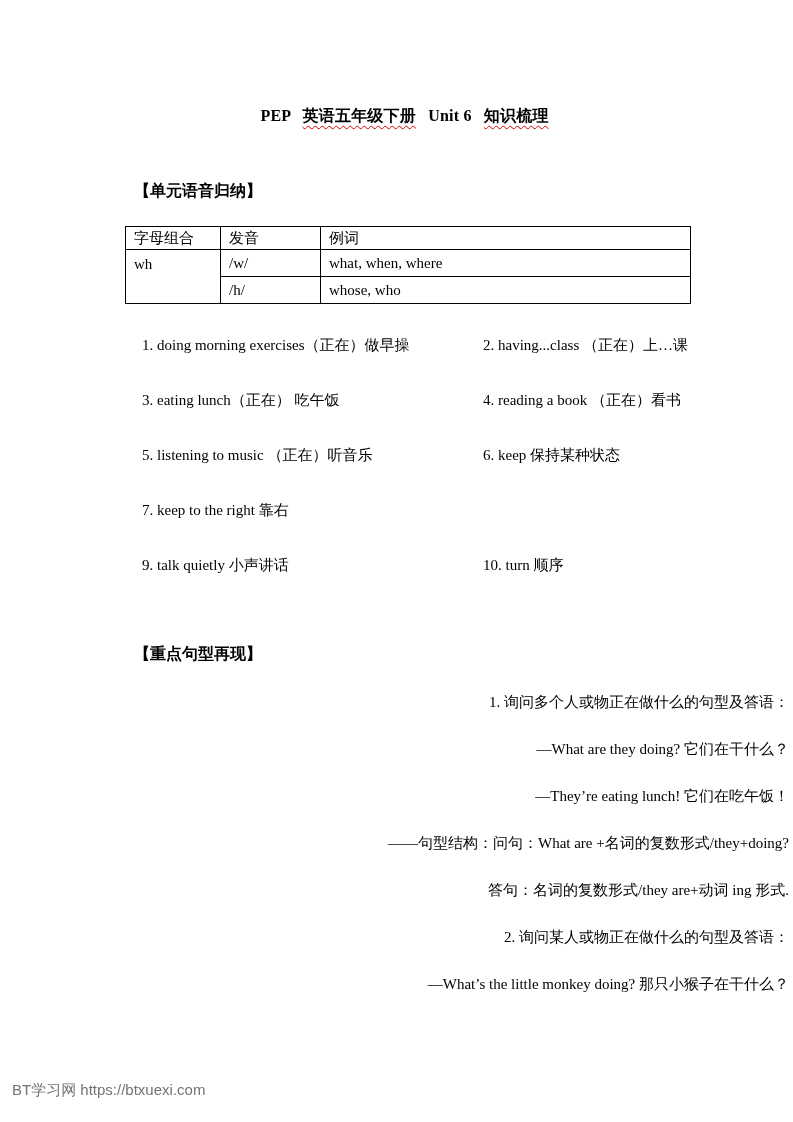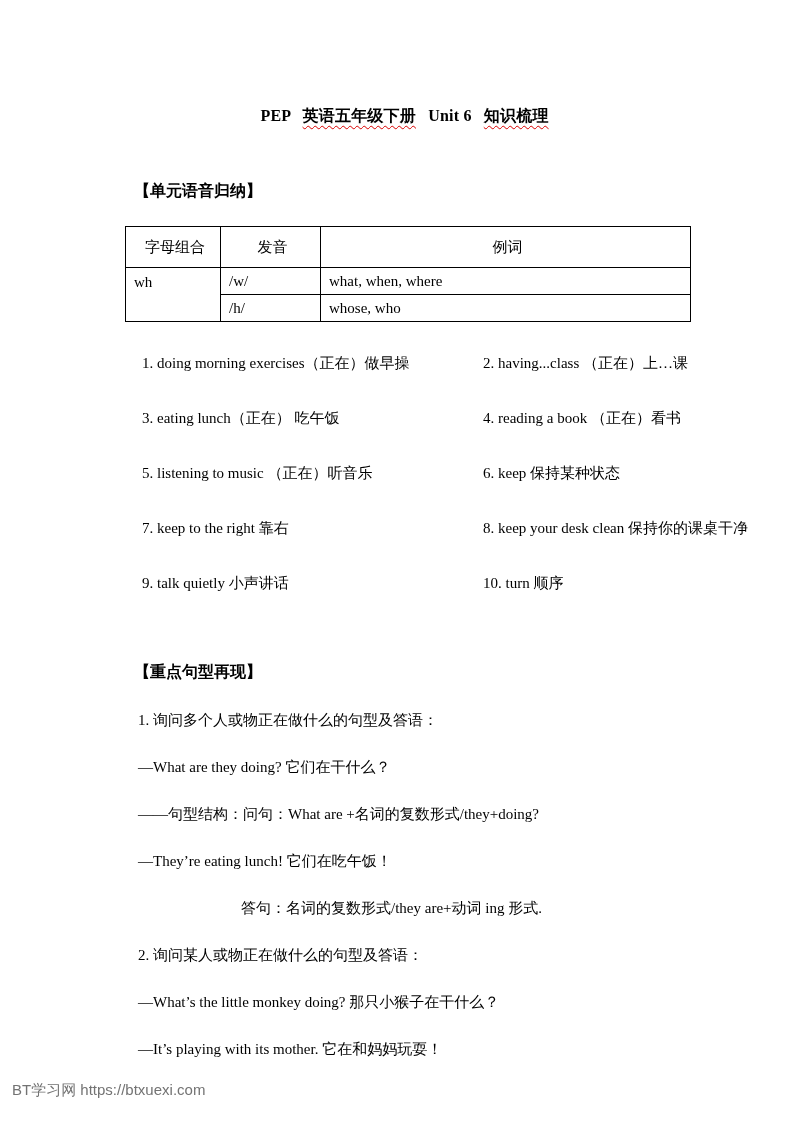--- a/index.html
+++ b/index.html
@@ -44,30 +44,30 @@
     border-collapse: collapse;
     table-layout: fixed;
   }
   .phonics-table th, .phonics-table td {
     border: 1px solid #000000;
     font-weight: 400;
     text-align: left;
     padding: 0 4px 0 8px;
     font-size: 15px;
   }
-  .phonics-table thead th { height: 41px; vertical-align: middle; text-align: center; }
+  .phonics-table thead th { height: 23px; vertical-align: middle; }
   .phonics-table tbody td { height: 27px; vertical-align: middle; }
   .cell-letters { vertical-align: top !important; padding-top: 6px !important; }
 
   .vocab-lines { margin: 10px 0 0 118px; }
   .vocab-line { display: flex; line-height: 39px; white-space: nowrap; gap: 41px; }
   .vocab-left { min-width: 300px; padding-right: 20px; }
 
   .sentence-lines { margin: 6px 0 0 118px; }
-  .sentence-line { line-height: 39px; white-space: nowrap; }
+  .sentence-line { line-height: 39px; white-space: nowrap; text-align: right; }
   .sentence-line.indented { padding-left: 107px; }
 
   .footer {
     position: absolute;
     left: 0; right: 0; bottom: 26px;
     text-align: left;
     color: #737373;
     font-size: 15px;
     font-family: "Liberation Sans", "DejaVu Sans", sans-serif;
   }
@@ -116,36 +116,34 @@
       <div class="vocab-line">
         <span class="vocab-left">3. eating lunch（正在） 吃午饭</span>
         <span class="vocab-right">4. reading a book （正在）看书</span>
       </div>
       <div class="vocab-line">
         <span class="vocab-left">5. listening to music （正在）听音乐</span>
         <span class="vocab-right">6. keep 保持某种状态</span>
       </div>
       <div class="vocab-line">
         <span class="vocab-left">7. keep to the right 靠右</span>
-        <span class="vocab-right">8. keep your desk clean 保持你的课桌干净</span>
       </div>
       <div class="vocab-line">
         <span class="vocab-left">9. talk quietly 小声讲话</span>
         <span class="vocab-right">10. turn 顺序</span>
       </div>
     </div>
 
   <h2 class="section-heading h-sent">【重点句型再现】</h2>
 
   <div class="sentence-lines">
       <div class="sentence-line">1. 询问多个人或物正在做什么的句型及答语：</div>
       <div class="sentence-line">—What are they doing? 它们在干什么？</div>
+      <div class="sentence-line">—They’re eating lunch! 它们在吃午饭！</div>
       <div class="sentence-line">——句型结构：问句：What are +名词的复数形式/they+doing?</div>
-      <div class="sentence-line">—They’re eating lunch! 它们在吃午饭！</div>
       <div class="sentence-line indented">答句：名词的复数形式/they are+动词 ing 形式.</div>
       <div class="sentence-line">2. 询问某人或物正在做什么的句型及答语：</div>
       <div class="sentence-line">—What’s the little monkey doing? 那只小猴子在干什么？</div>
-      <div class="sentence-line">—It’s playing with its mother. 它在和妈妈玩耍！</div>
     </div>
 
   <div class="footer">BT学习网 https://btxuexi.com</div>
 
 </div>
 
 </body></html>

